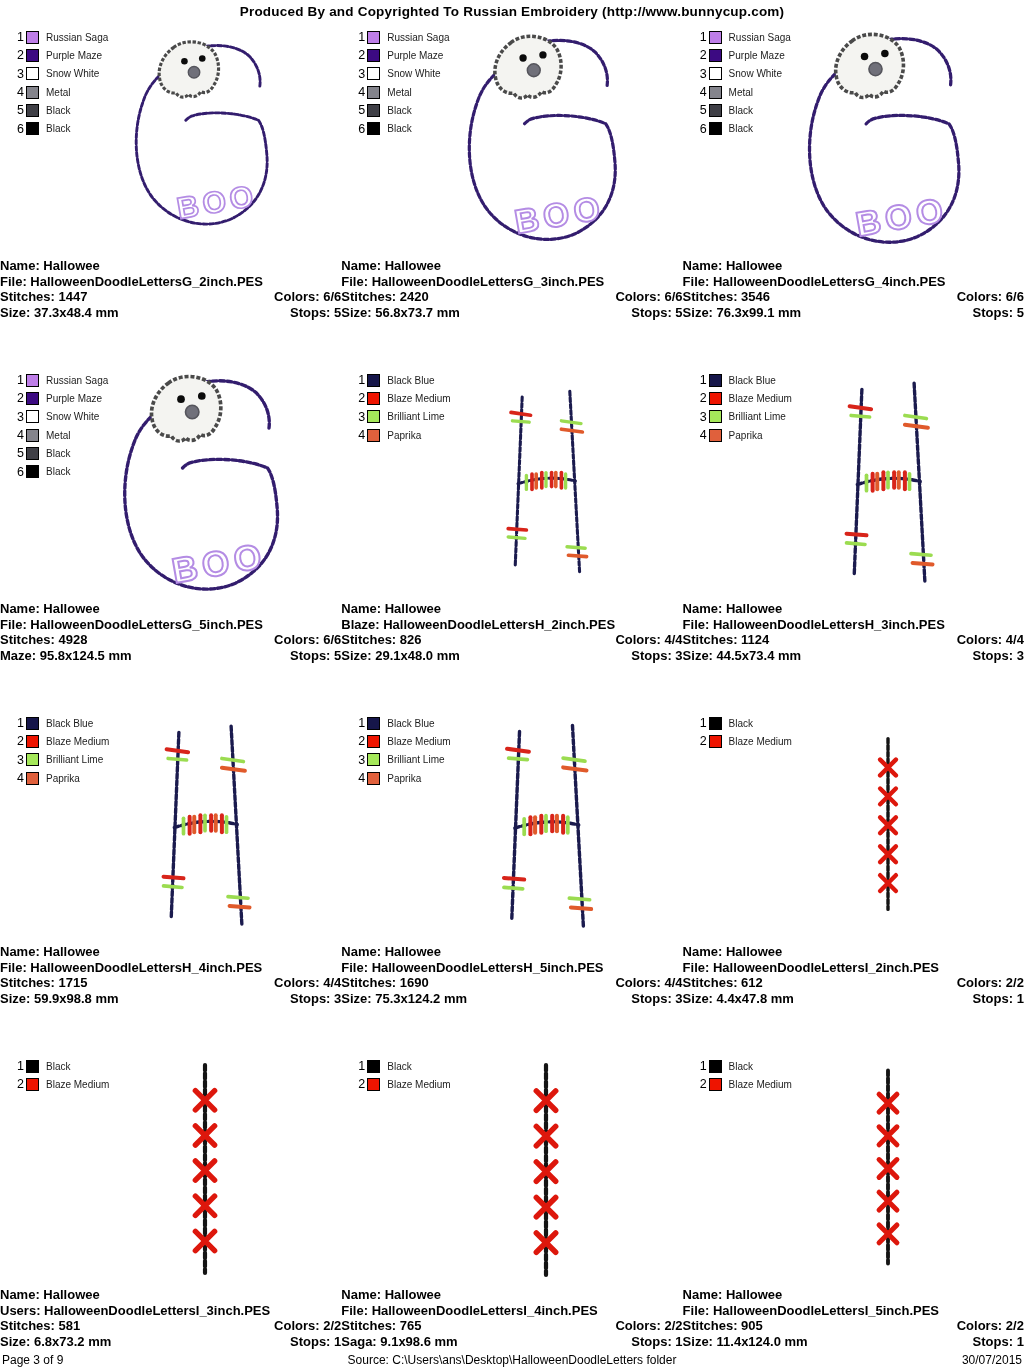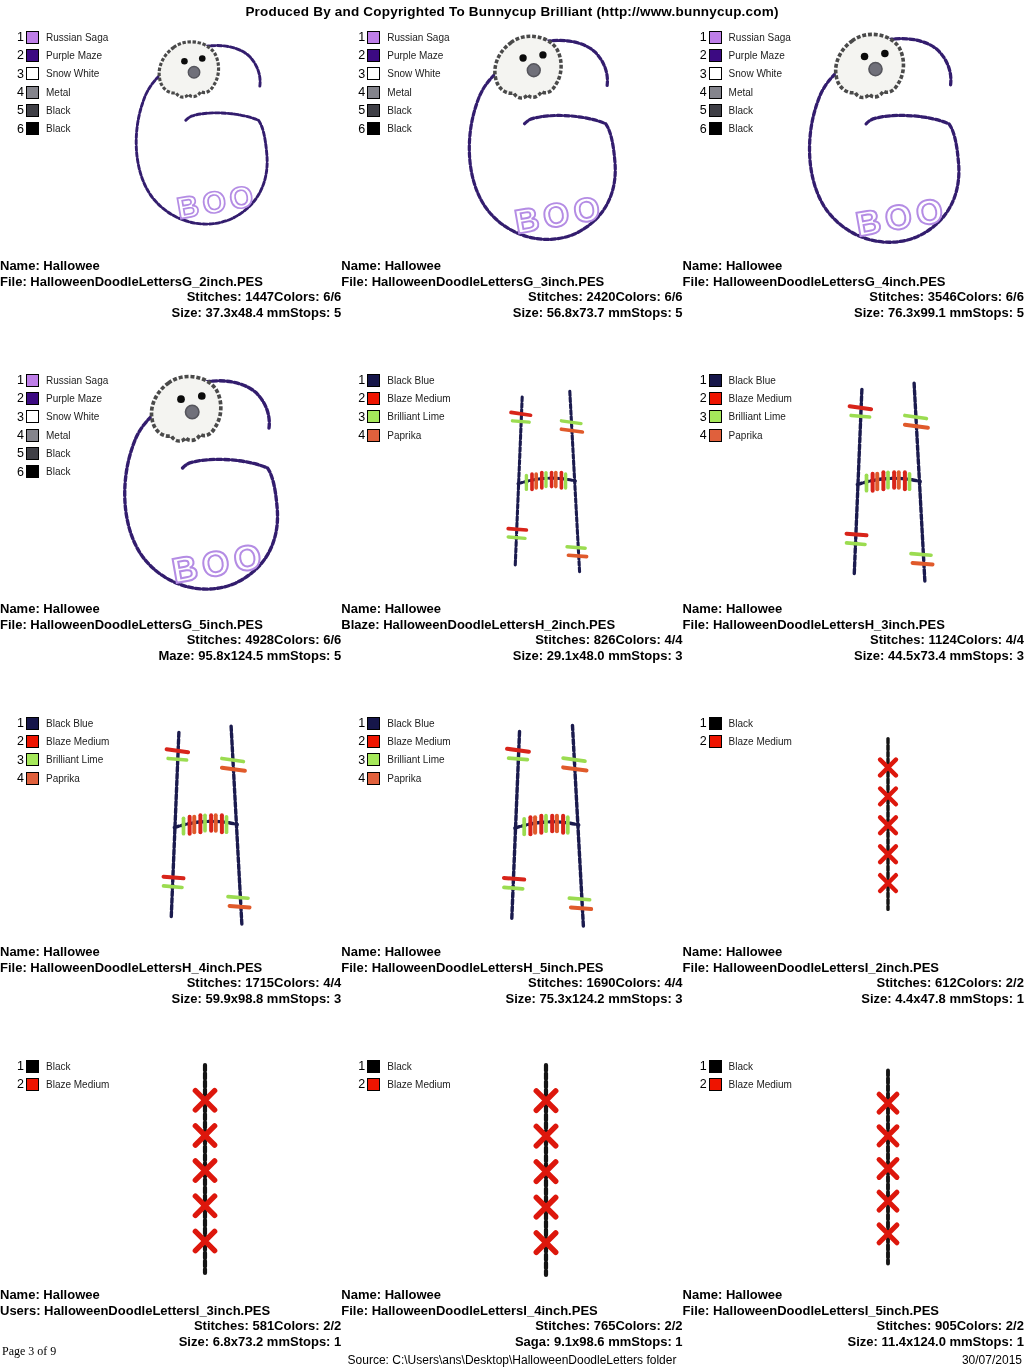--- a/index.html
+++ b/index.html
@@ -16,24 +16,24 @@
   .cell{width:341.3px;box-sizing:border-box;padding:0 14px;position:relative;}
   .cellbody{position:relative;height:230px;}
   
   .legend{position:absolute;top:0;left:0;z-index:3;}
   .lrow{display:flex;align-items:center;height:18.3px;}
   .lnum{width:10px;text-align:right;font-size:12.5px;margin-right:2px;}
   .lsw{width:13px;height:13px;border:1px solid #000;box-sizing:border-box;margin-right:7px;background:#fff;}
   .lname{font-size:10px;color:#1c1c1c;}
   
   .meta{position:absolute;top:230px;left:0;right:0;font-size:13px;font-weight:bold;line-height:15.5px;}
-  .msplit{display:flex;justify-content:flex-end;}
+  .msplit{display:flex;justify-content:space-between;}
   
   .ftr{position:absolute;bottom:3px;left:0;width:1024px;font-size:12px;}
-  .ftr .fl{position:absolute;left:2px;bottom:8px;font-family:Liberation Serif, serif;}
+  .ftr .fl{position:absolute;left:2px;bottom:0;}
   .ftr .fc{position:absolute;left:0;width:1024px;text-align:center;bottom:0;}
   .ftr .fr{position:absolute;right:2px;bottom:0;}
   
   svg.design{position:absolute;left:191px;transform:translateX(-50%);z-index:1;}
   .d-g.s2{height:192px;top:10px;}
   .d-g.s3{height:214px;top:4px;}
   .d-g.s4{height:219px;top:2px;}
   .d-g.s5{height:224px;top:1px;}
   .d-h.s2{height:196px;top:12px;}
   .d-h.s3{height:215px;top:3px;}
@@ -96,21 +96,21 @@
       <path class="iline" d="M17,5 L17,135"></path>
       <path class="ix" d="M11,21 L23,33 M23,21 L11,33"></path>
       <path class="ix" d="M11,43 L23,55 M23,43 L11,55"></path>
       <path class="ix" d="M11,65 L23,77 M23,65 L11,77"></path>
       <path class="ix" d="M11,87 L23,99 M23,87 L11,99"></path>
       <path class="ix" d="M11,109 L23,121 M23,109 L11,121"></path>
     </symbol>
   </defs>
 </svg>
 
-<div class="hdr">Produced By and Copyrighted To Bunnycup Brilliant (http://www.bunnycup.com)</div>
+<div class="hdr">Produced By and Copyrighted To Russian Embroidery (http://www.bunnycup.com)</div>
 
 <div class="grid">
 
   <div class="row">
 
     <div class="cell">
       <div class="cellbody">
         <div class="legend">
           <div class="lrow">
               <span class="lnum">1</span>

